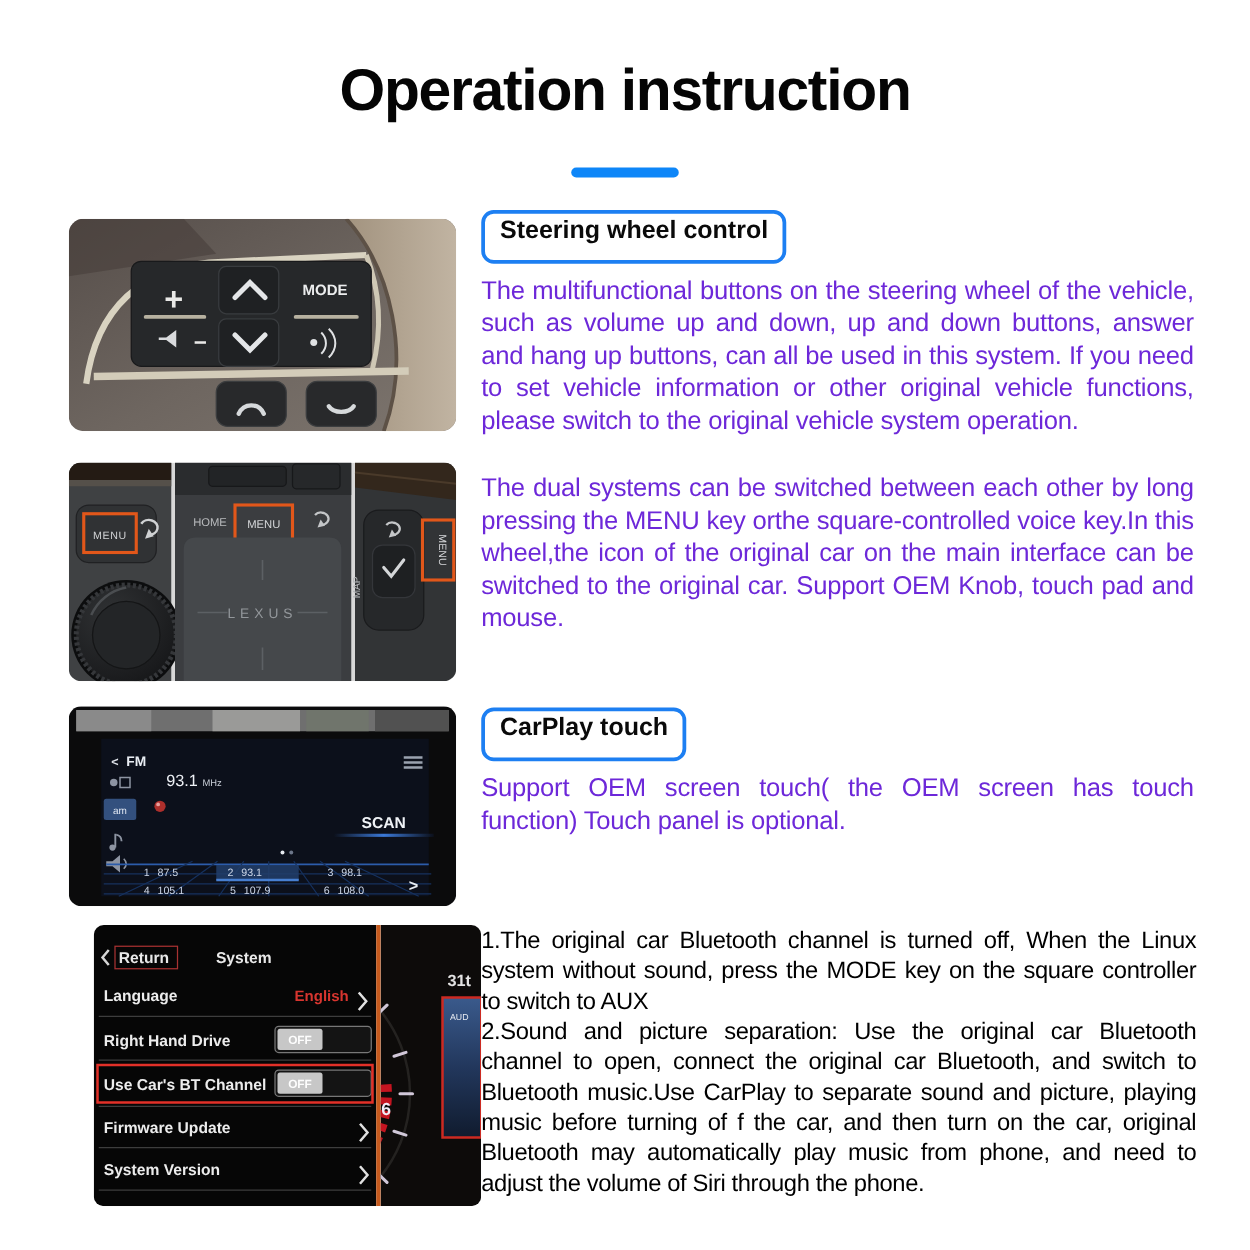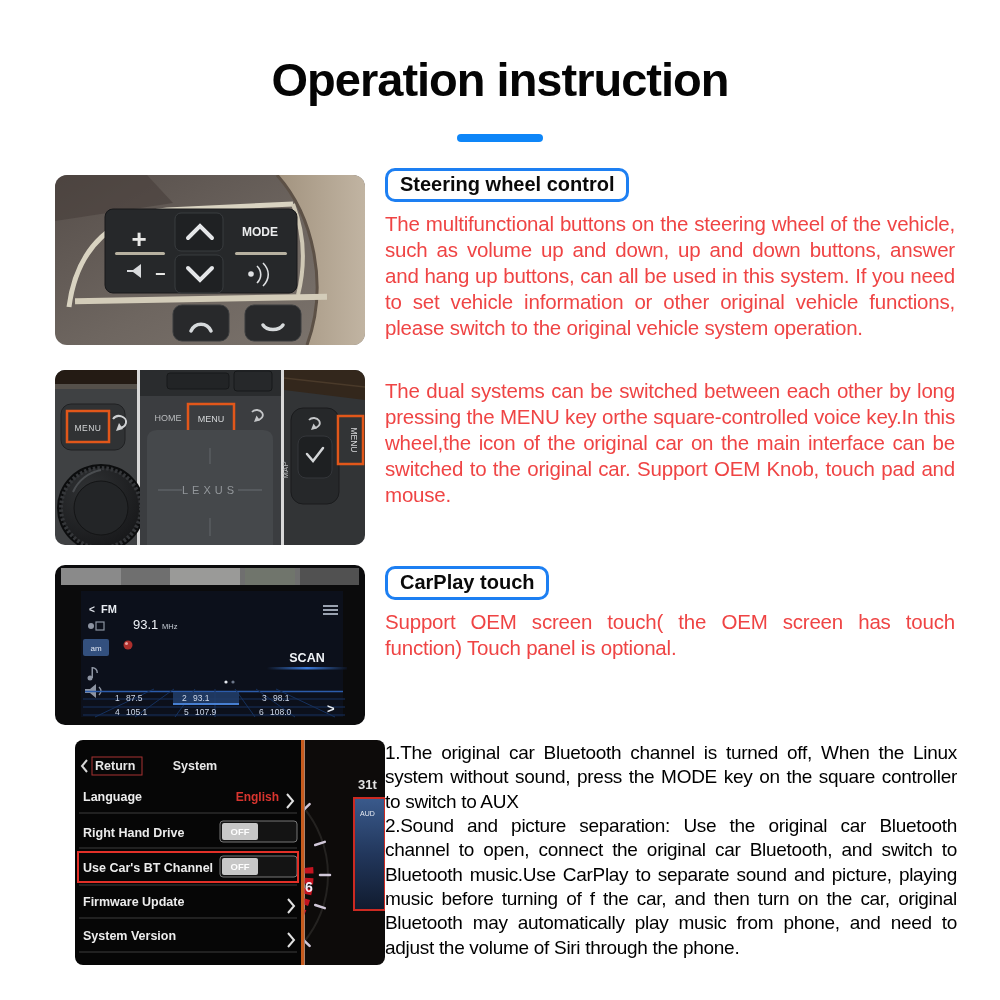--- a/index.html
+++ b/index.html
@@ -1,34 +1,34 @@
 <!DOCTYPE html>
 <html><head>
 <meta charset="utf-8">
 <style>
   html,body{margin:0;padding:0;width:1000px;height:1000px;background:#ffffff;
     font-family:"Liberation Sans",sans-serif;overflow:hidden;}
   .abs{position:absolute;}
   #page-title{top:44px;left:0;width:1000px;text-align:center;font-size:47px;
-    font-weight:800;letter-spacing:-1px;color:#050505;margin-top:8px;}
+    font-weight:800;letter-spacing:-1px;color:#050505;}
   #title-underline{left:457px;top:134px;width:86px;height:8px;border-radius:4px;background:#0e86f8;}
   .photo{left:55px;width:310px;overflow:hidden;}
   .photo svg{display:block;width:100%;height:100%;}
   #photo-1{top:175px;height:170px;}
   #photo-2{top:370px;height:175px;}
   #photo-3{top:565px;height:160px;}
   #photo-4{top:740px;height:225px;padding-left:20px;}
   .section{left:385px;width:570px;}
   #section-1{top:168px;}
   #section-2{top:369px;}
   #section-3{top:566px;}
   .pill{display:inline-block;border:3px solid #1d7ff2;border-radius:10px;
-    padding:2px 12px 3px 12px;font-size:20px;font-weight:bold;color:#0a0a0a;background:#fff;}
+    padding:2px 12px 12px 12px;font-size:20px;font-weight:bold;color:#0a0a0a;background:#fff;}
   .body-text{margin:9px 0 0 0;font-size:20.5px;line-height:1.27;letter-spacing:-0.2px;
-    text-align:justify;color:#ef4444;}
+    text-align:justify;color:#6d28d9;}
   #notes{left:385px;top:741px;width:572px;}
   #notes p{margin:0;font-size:19px;line-height:1.28;letter-spacing:-0.3px;
     text-align:justify;color:#000000;}
   svg text{font-family:"Liberation Sans",sans-serif;}
 </style>
 </head>
 <body>
 
 <div class="abs" id="page-title">Operation instruction</div>
 <div class="abs" id="title-underline"></div>

